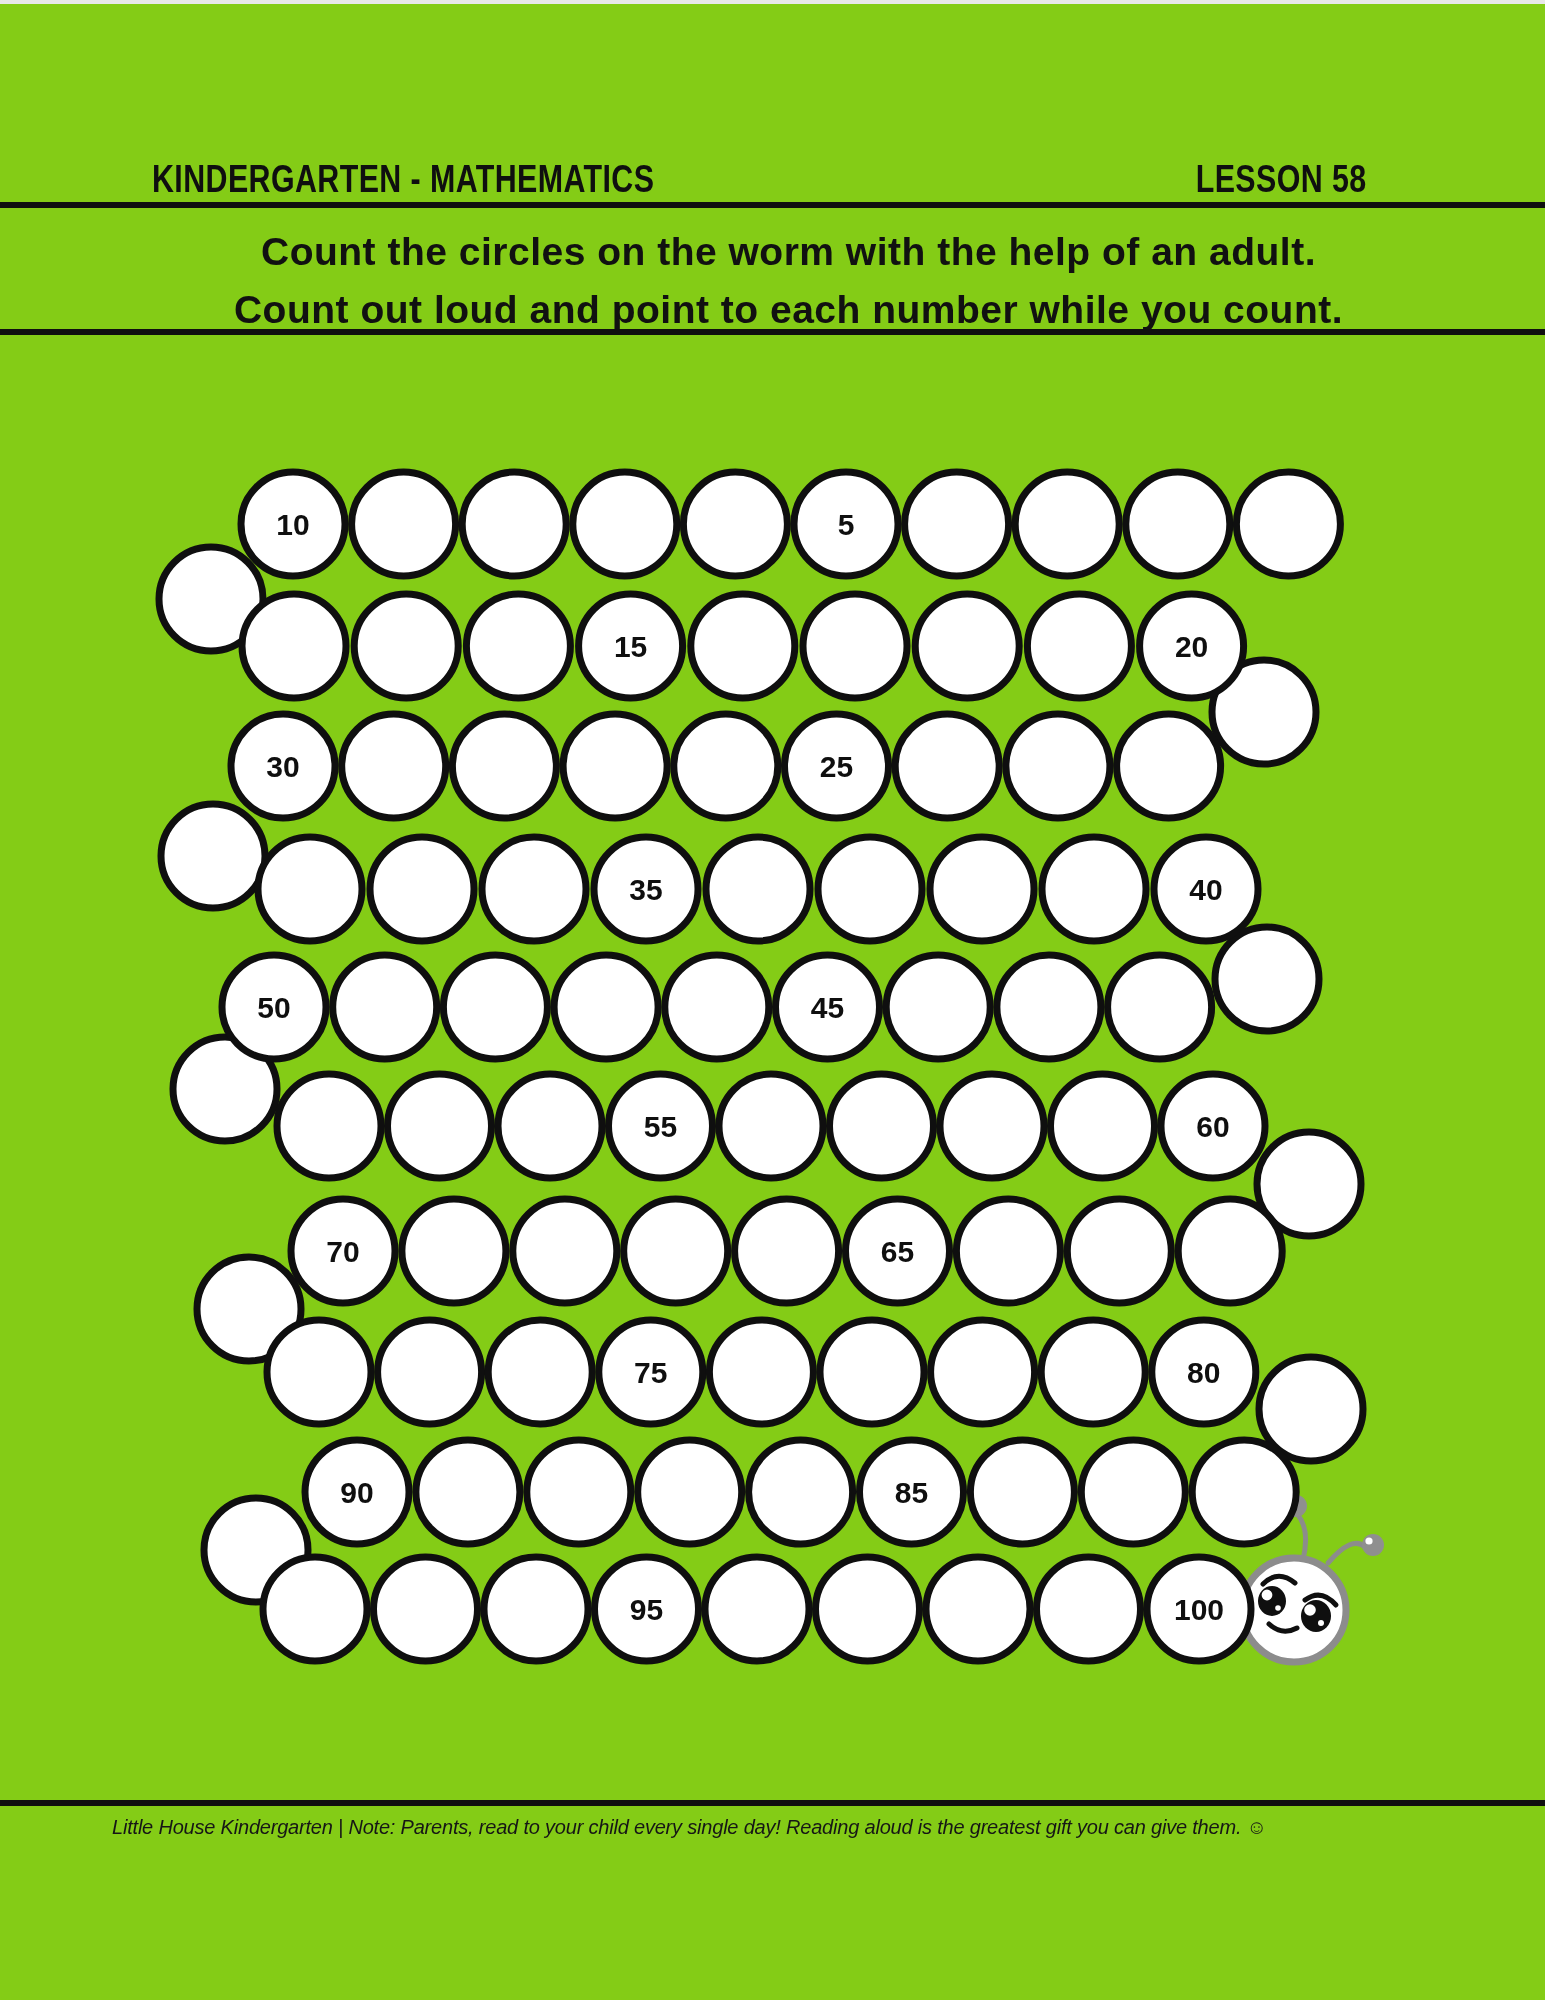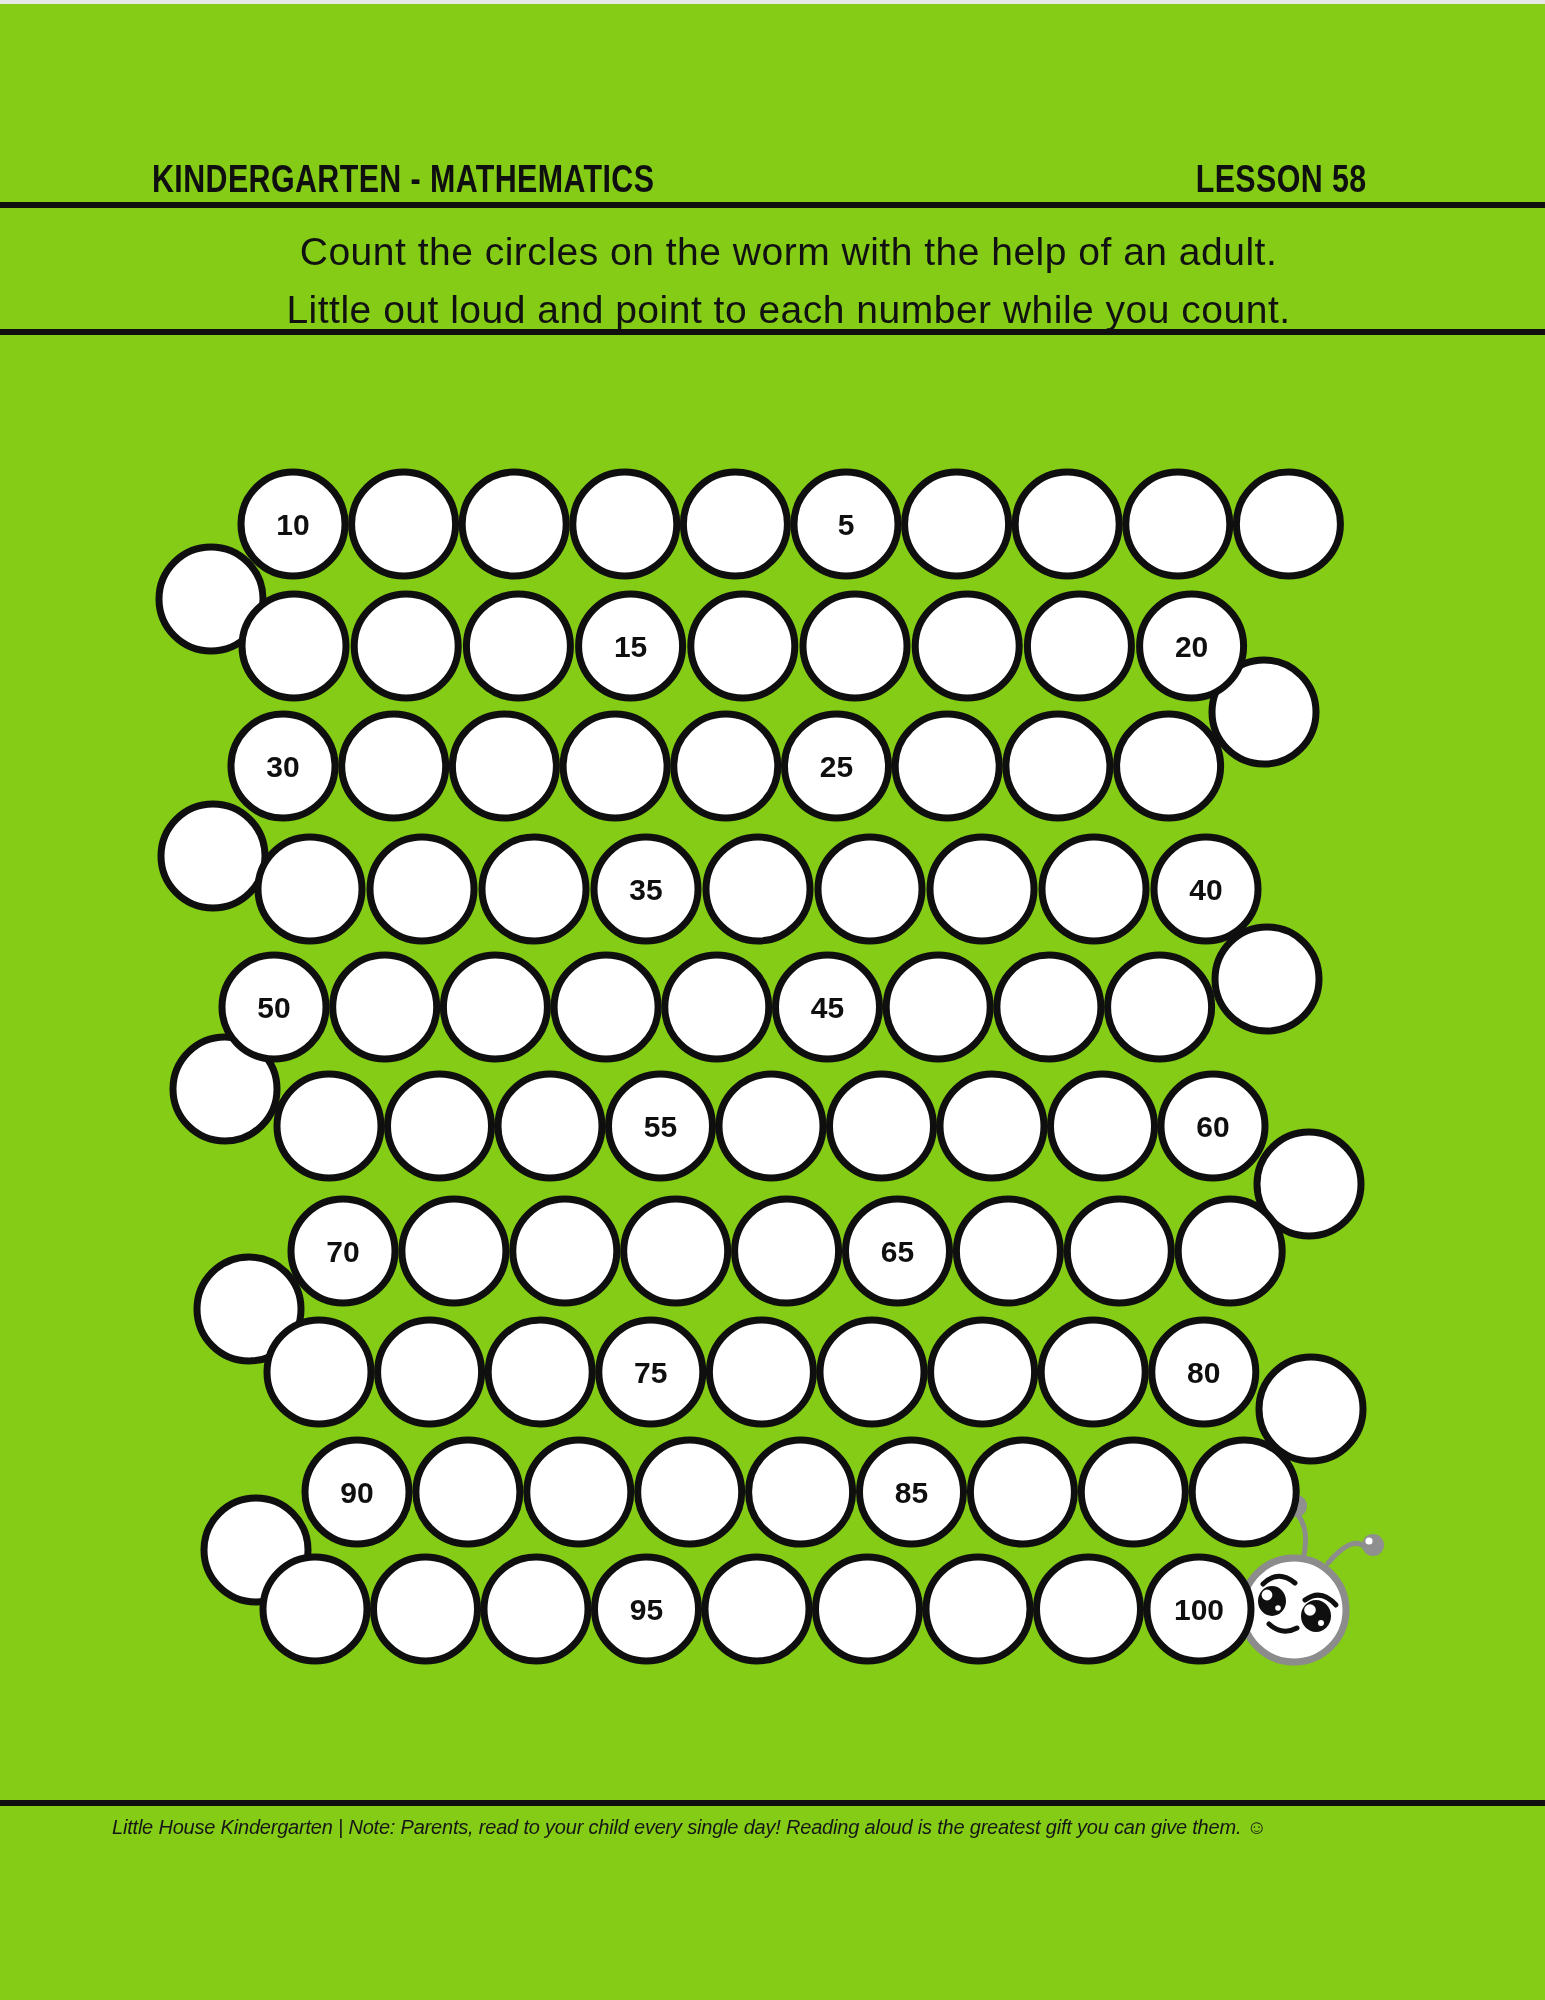--- a/index.html
+++ b/index.html
@@ -21,42 +21,42 @@
     white-space:nowrap;letter-spacing:0.5px;line-height:1;
   }
   .hdr-left{left:152px;transform:scaleX(0.80);transform-origin:left top;}
   .hdr-right{right:178px;transform:scaleX(0.80);transform-origin:right top;}
   .instructions{
     position:absolute;top:219px;left:0;width:1545px;
     text-align:center;color:#111;
   }
   .instructions p{
     margin:0;font-size:39px;line-height:58px;
-    letter-spacing:0.5px;font-weight:400;padding-left:32px;
+    letter-spacing:0.5px;font-weight:700;padding-left:32px;
   }
   .worm-svg{position:absolute;left:0;top:0;}
   .footer{
     position:absolute;left:112px;top:1812px;width:1380px;
     font-size:20px;font-style:italic;color:#161616;
     letter-spacing:-0.2px;white-space:nowrap;
   }
 </style>
 </head>
 <body>
 
 <div class="page">
 
   <div class="hdr hdr-left">KINDERGARTEN - MATHEMATICS</div>
   <div class="hdr hdr-right">LESSON 58</div>
 
   <div class="rule rule-top"></div>
 
   <div class="instructions">
     <p>Count the circles on the worm with the help of an adult.</p>
-    <p>Little out loud and point to each number while you count.</p>
+    <p>Count out loud and point to each number while you count.</p>
   </div>
 
   <div class="rule rule-mid"></div>
 
   <svg id="worm-svg" class="worm-svg" width="1545" height="2000" viewBox="0 0 1545 2000">
       <g>
         <path d="M 1303 1556 Q 1310 1526 1298 1511" fill="none" stroke="#8c8c8c" stroke-width="5" stroke-linecap="round"></path>
         <path d="M 1328 1559 Q 1352 1531 1365 1543" fill="none" stroke="#8c8c8c" stroke-width="5" stroke-linecap="round"></path>
         <circle cx="1296" cy="1502" r="11" fill="#8f8f8f"></circle>
         <circle cx="1292" cy="1498" r="3.6" fill="#ffffff"></circle>

